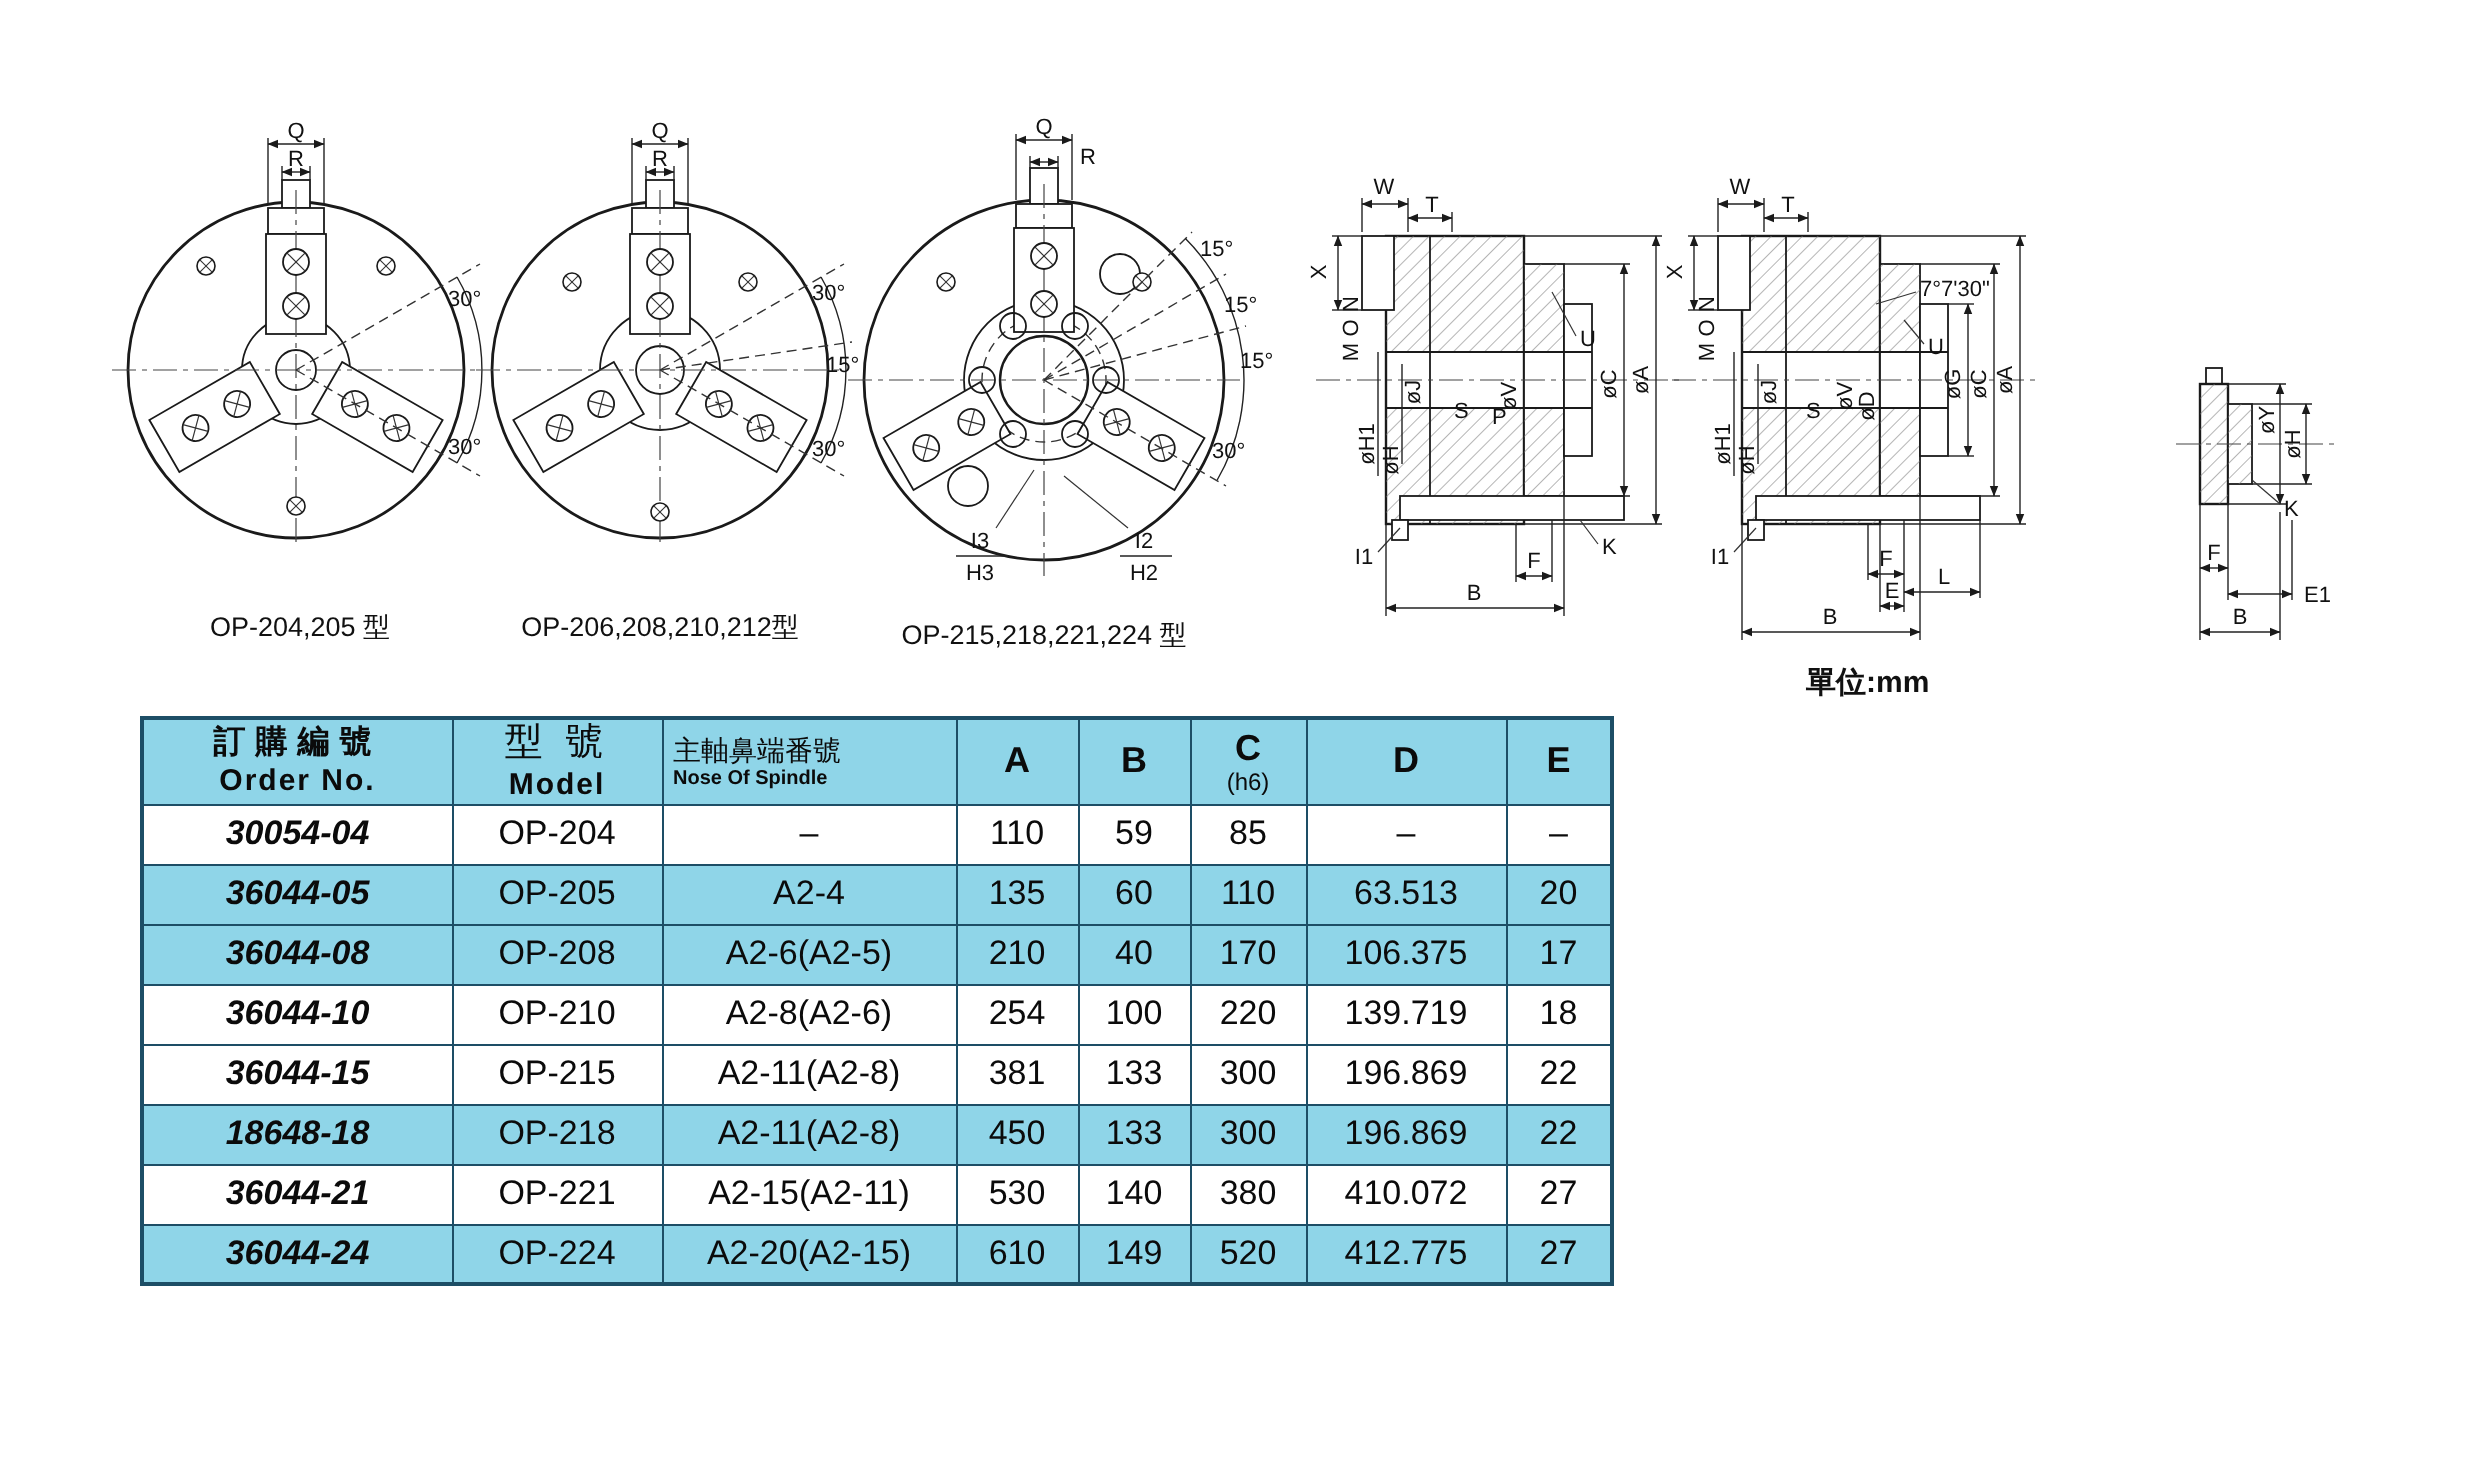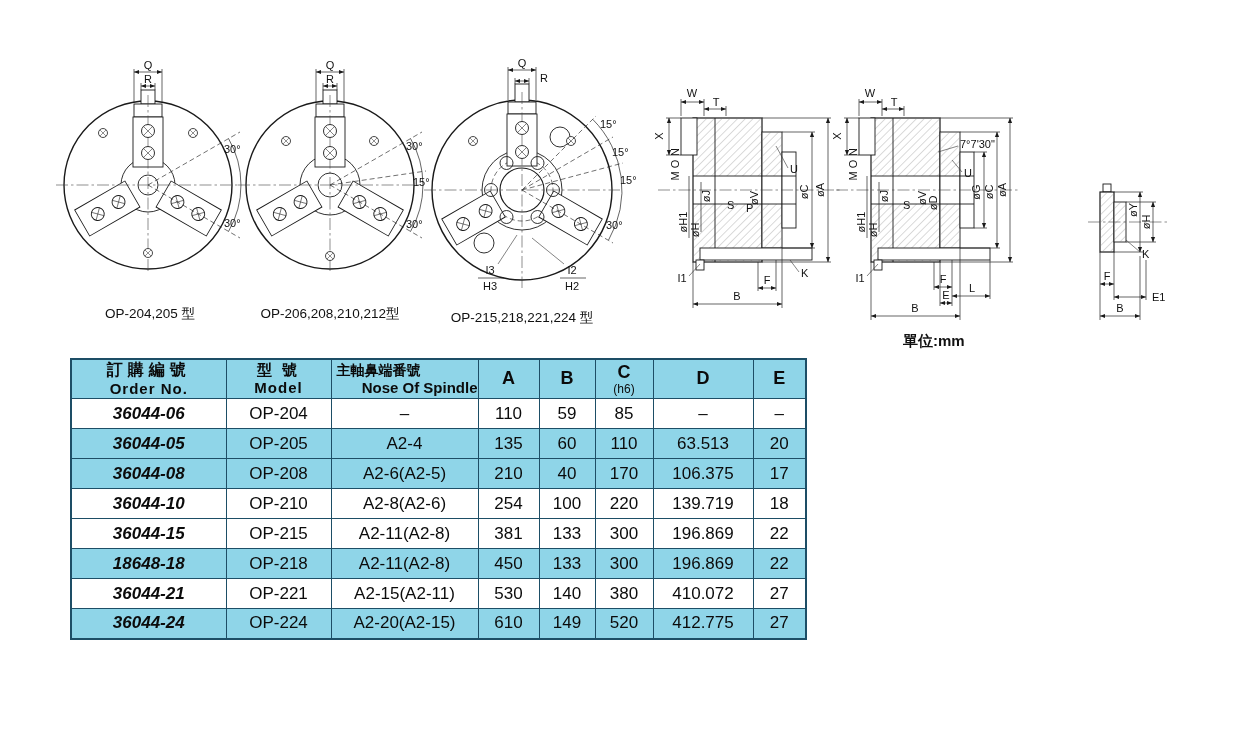--- a/index.html
+++ b/index.html
@@ -22,24 +22,24 @@
   .cap{font-size:13.5px}
   .unit{font-size:15px;font-weight:bold}
   
   table.spec{position:absolute;left:70px;top:358px;border-collapse:collapse;
     table-layout:fixed;border:2.5px solid var(--border)}
   table.spec th,table.spec td{border:1.6px solid var(--border);text-align:center;
     vertical-align:middle;font-size:17px;height:30px;padding:0}
   table.spec thead th{background:var(--cyan);height:38px}
   tr.cy td{background:var(--cyan)}
   .zh{font-weight:bold;font-size:16px;letter-spacing:5px;line-height:1.25}
-  .zh-m{font-weight:bold;font-size:15px;letter-spacing:3px;line-height:1.25}
-  .zh-sm{font-weight:bold;font-size:14px;letter-spacing:0;line-height:1.3;text-align:left;padding-left:5px}
+  .zh-m{font-weight:normal;font-size:19px;letter-spacing:3px;line-height:1.25}
+  .zh-sm{font-weight:normal;font-size:14px;letter-spacing:0;line-height:1.3;text-align:left;padding-left:5px}
   .en{font-weight:bold;font-size:15px;letter-spacing:1px;line-height:1.2}
-  .en-sm{font-weight:bold;font-size:15px;letter-spacing:0;line-height:1.25;text-align:right;padding-left:5px}
+  .en-sm{font-weight:bold;font-size:10px;letter-spacing:0;line-height:1.25;text-align:left;padding-left:5px}
   .letter{font-weight:bold;font-size:18px;line-height:1.1}
   .sub{font-weight:normal;font-size:12px;line-height:1}
   td.order{font-weight:bold;font-style:italic;font-size:17px}
   td.model{text-align:left;padding-left:16px;font-size:17px}
   td.nose{text-align:left;padding-left:8px;font-size:16.5px}
 </style>
 </head>
 <body>
 
 <div class="page">
@@ -424,21 +424,21 @@
       <th>
             <div class="letter">D</div>
           </th>
       <th>
             <div class="letter">E</div>
           </th>
     </tr>
   </thead>
   <tbody>
     <tr>
-      <td class="order">36044-06</td>
+      <td class="order">30054-04</td>
       <td class="model">OP-204</td>
       <td class="nose">–</td>
       <td>110</td>
       <td>59</td>
       <td>85</td>
       <td>–</td>
       <td>–</td>
     </tr>
     <tr class="cy">
       <td class="order">36044-05</td>

